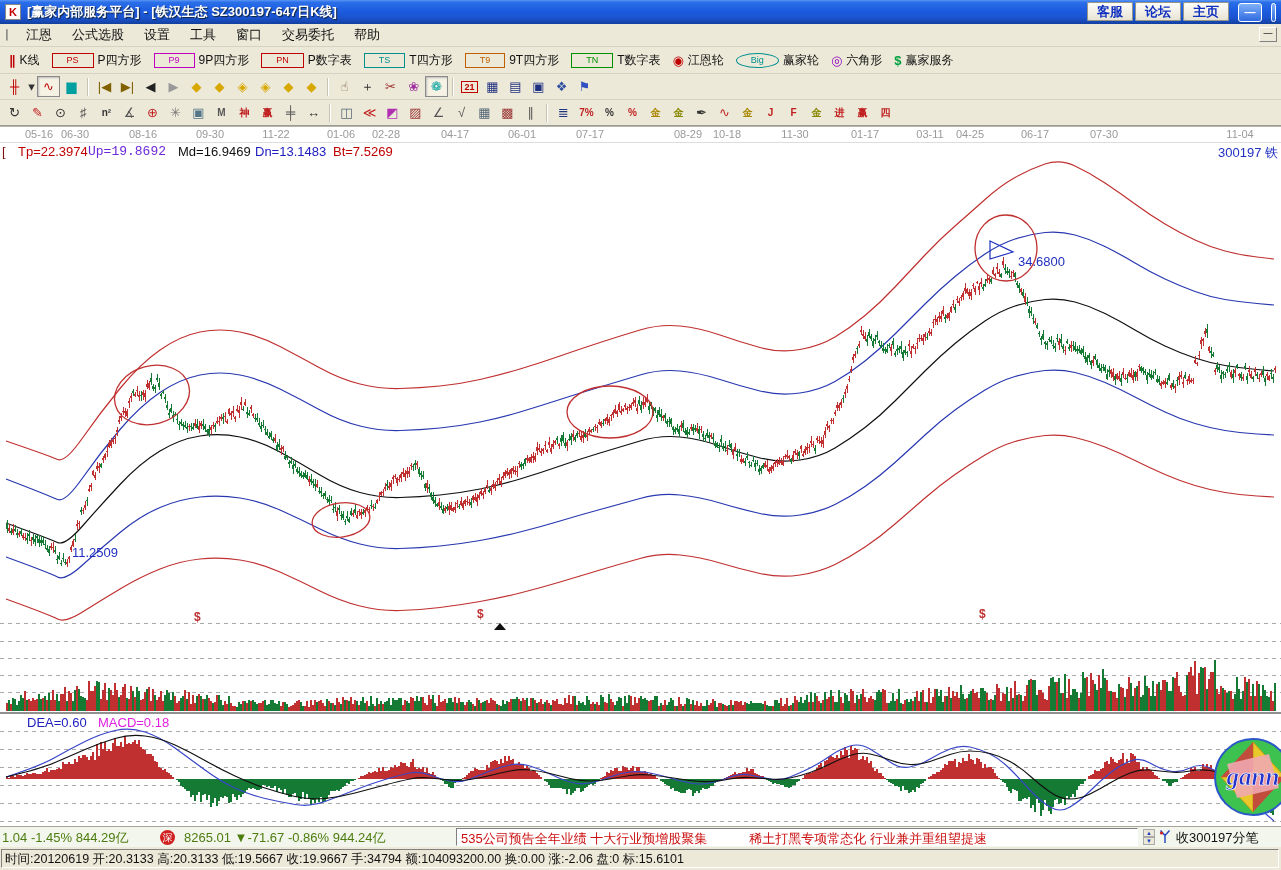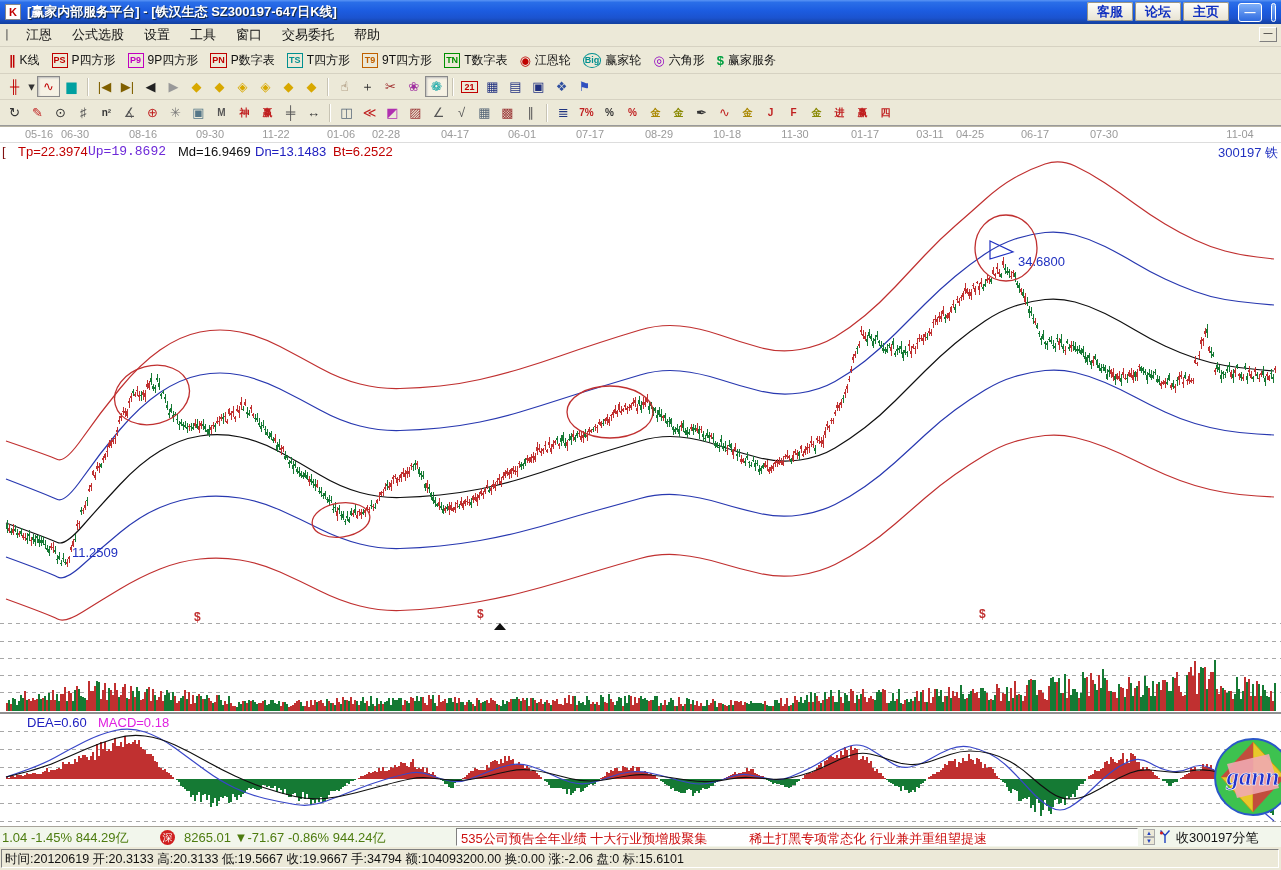--- a/index.html
+++ b/index.html
@@ -28,22 +28,22 @@
   .child-icon{color:#444;font-size:12px;padding:0 3px 0 0}
   .child-min{position:absolute;right:4px;top:3px;width:18px;height:15px;background:#ece9d8;
     border:1px solid;border-color:#fff #808080 #808080 #fff;font-size:9px;line-height:11px;text-align:center}
 
   
   .tbar{position:absolute;left:0;width:1281px;background:#ece9d8;display:flex;align-items:center;padding-left:3px}
   #tb1{top:47px;height:27px;border-bottom:1px solid #d6d2c2}
   #tb2{top:74px;height:26px;border-bottom:1px solid #d6d2c2}
   #tb3{top:100px;height:26px;border-bottom:1px solid #9a9a9a}
   .tb1btn{display:flex;align-items:center;gap:4px;padding:2px 6px;font-size:12px;color:#111;cursor:pointer}
-  .ibox{display:inline-block;min-width:16px;height:15px;font-size:9px;font-weight:bold;line-height:13px;
-    text-align:center;border:1px solid;padding:0 1px}
+  .ibox{display:inline-block;min-width:16px;height:15px;font-size:9px;font-weight:normal;line-height:13px;
+    text-align:center;border:1px solid;padding:0 14px}
   .iglyph{font-size:13px;line-height:15px;font-weight:bold}
   .tbtn{width:23px;height:21px;display:flex;align-items:center;justify-content:center;
     font-size:13px;cursor:pointer;flex:0 0 auto}
   .tbtn.narrow{width:11px}
   .tbtn.pressed{border:1px solid #8a8a8a;background:#f6f2e4;box-shadow:inset 1px 1px 2px #bbb}
   .tbtn .txticon{font-size:10px;font-weight:bold}
   .tsep{width:2px;height:18px;border-left:1px solid #c8c4b4;border-right:1px solid #fff;margin:0 4px;flex:0 0 auto}
 
   
   .dates{position:absolute;top:126px;left:0;width:1281px;height:16px;background:#fff;
@@ -358,21 +358,21 @@
       <span style="left: 19px; padding-left: 40px;">05-16</span>
       <span style="left: 75px;">06-30</span>
       <span style="left: 143px;">08-16</span>
       <span style="left: 210px;">09-30</span>
       <span style="left: 276px;">11-22</span>
       <span style="left: 341px;">01-06</span>
       <span style="left: 386px;">02-28</span>
       <span style="left: 455px;">04-17</span>
       <span style="left: 522px;">06-01</span>
       <span style="left: 590px;">07-17</span>
-      <span style="left: 659px;">08-29</span>
+      <span style="left: 688px;">08-29</span>
       <span style="left: 727px;">10-18</span>
       <span style="left: 795px;">11-30</span>
       <span style="left: 865px;">01-17</span>
       <span style="left: 930px;">03-11</span>
       <span style="left: 970px;">04-25</span>
       <span style="left: 1035px;">06-17</span>
       <span style="left: 1104px;">07-30</span>
       <span style="left: 1113px; margin-top: 48px;">09-11</span>
       <span style="left: 1240px;">11-04</span>
     </div>
@@ -408,21 +408,21 @@
         <polygon points="494,629 506,629 500,622" fill="#101010"></polygon>
         <path d="M0,711H1281" stroke="#909090" fill="none" stroke-width="1" shape-rendering="crispEdges"></path>
       </svg>
 
     <div class="indrow" id="indicator-row">
       <span style="left:2px;color:#801010">[</span>
     <span style="left: 18px; color: rgb(192, 0, 0);">Tp=22.3974</span>
         <span style="left: 88px; color: #6d28d9; font-family: Liberation Mono, monospace;">Up=19.8692</span>
         <span style="left: 178px; color: rgb(16, 16, 16);">Md=16.9469</span>
         <span style="left: 255px; color: rgb(32, 32, 192);">Dn=13.1483</span>
-        <span style="left: 333px; color: rgb(192, 0, 0);">Bt=6.2522</span>
+        <span style="left: 333px; color: rgb(192, 0, 0);">Bt=7.5269</span>
       </div>
 
     <div class="corner">300197 铁</div>
 
     <div class="macdrow">
       <span id="dea-label" style="left: 27px; color: rgb(32, 32, 192);">DEA=0.60</span>
       <span id="macd-label" style="left: 98px; color: rgb(224, 32, 224);">MACD=0.18</span>
     </div>
 
     <div class="gannlogo">

